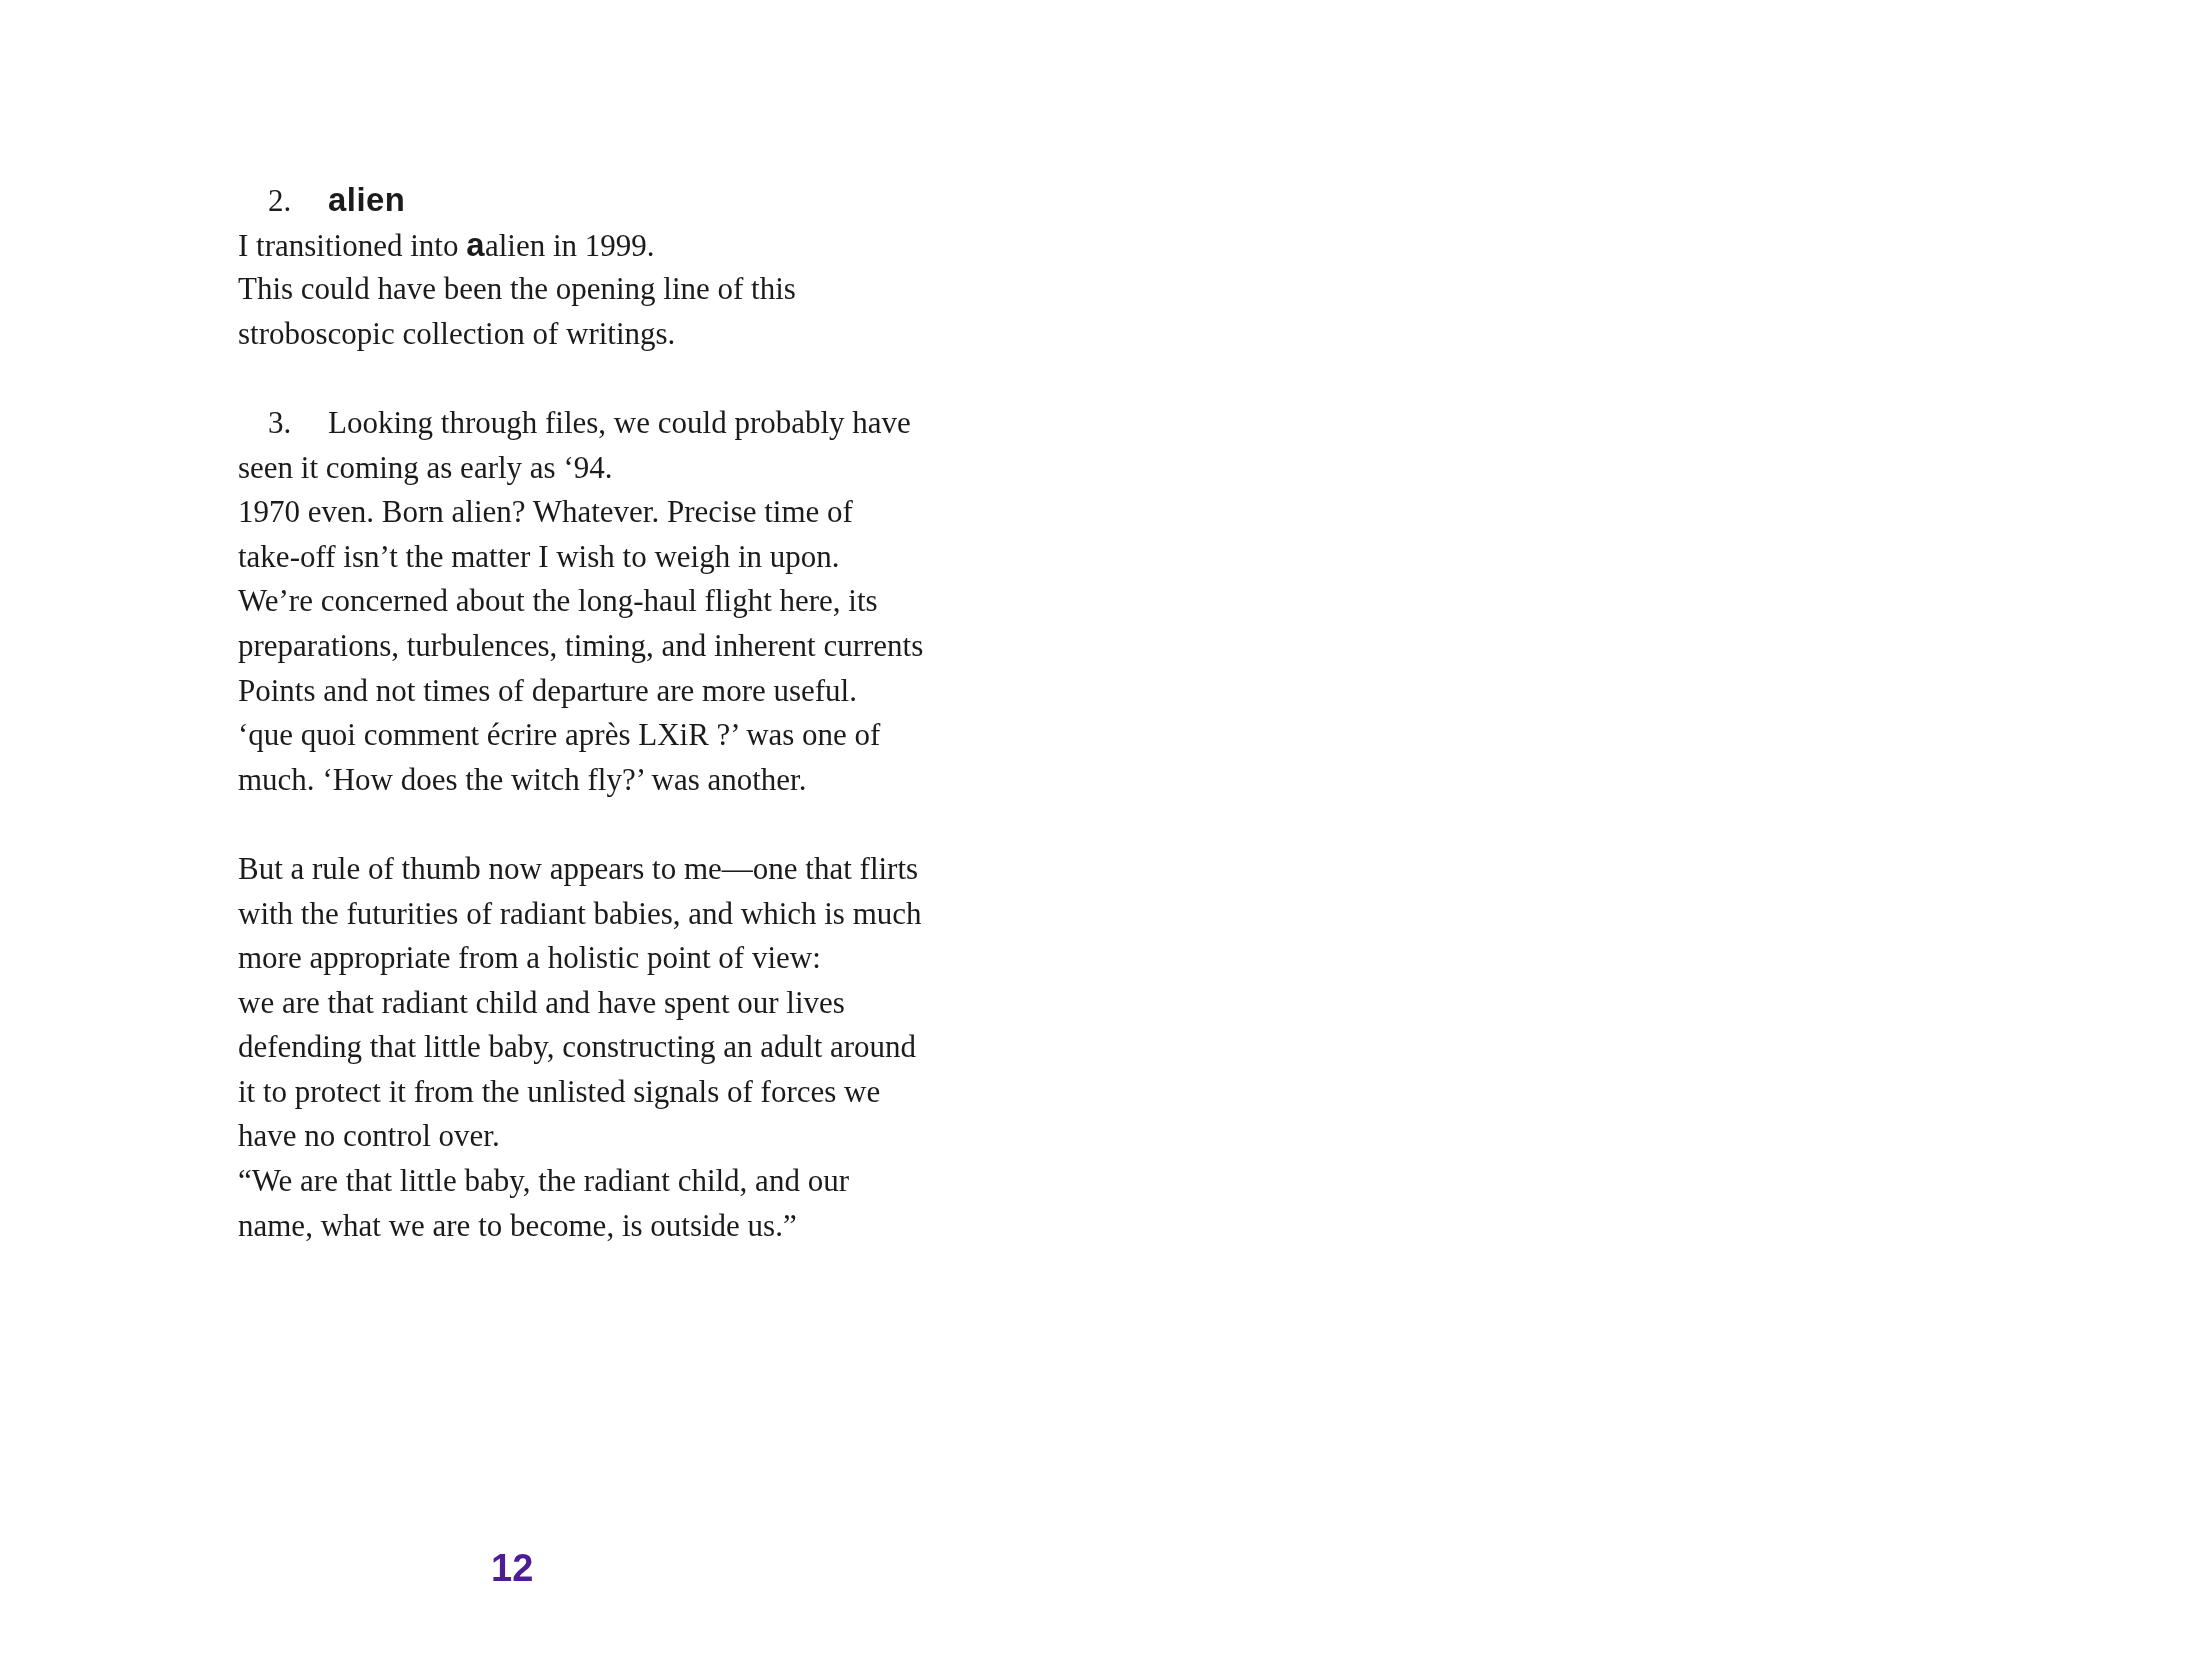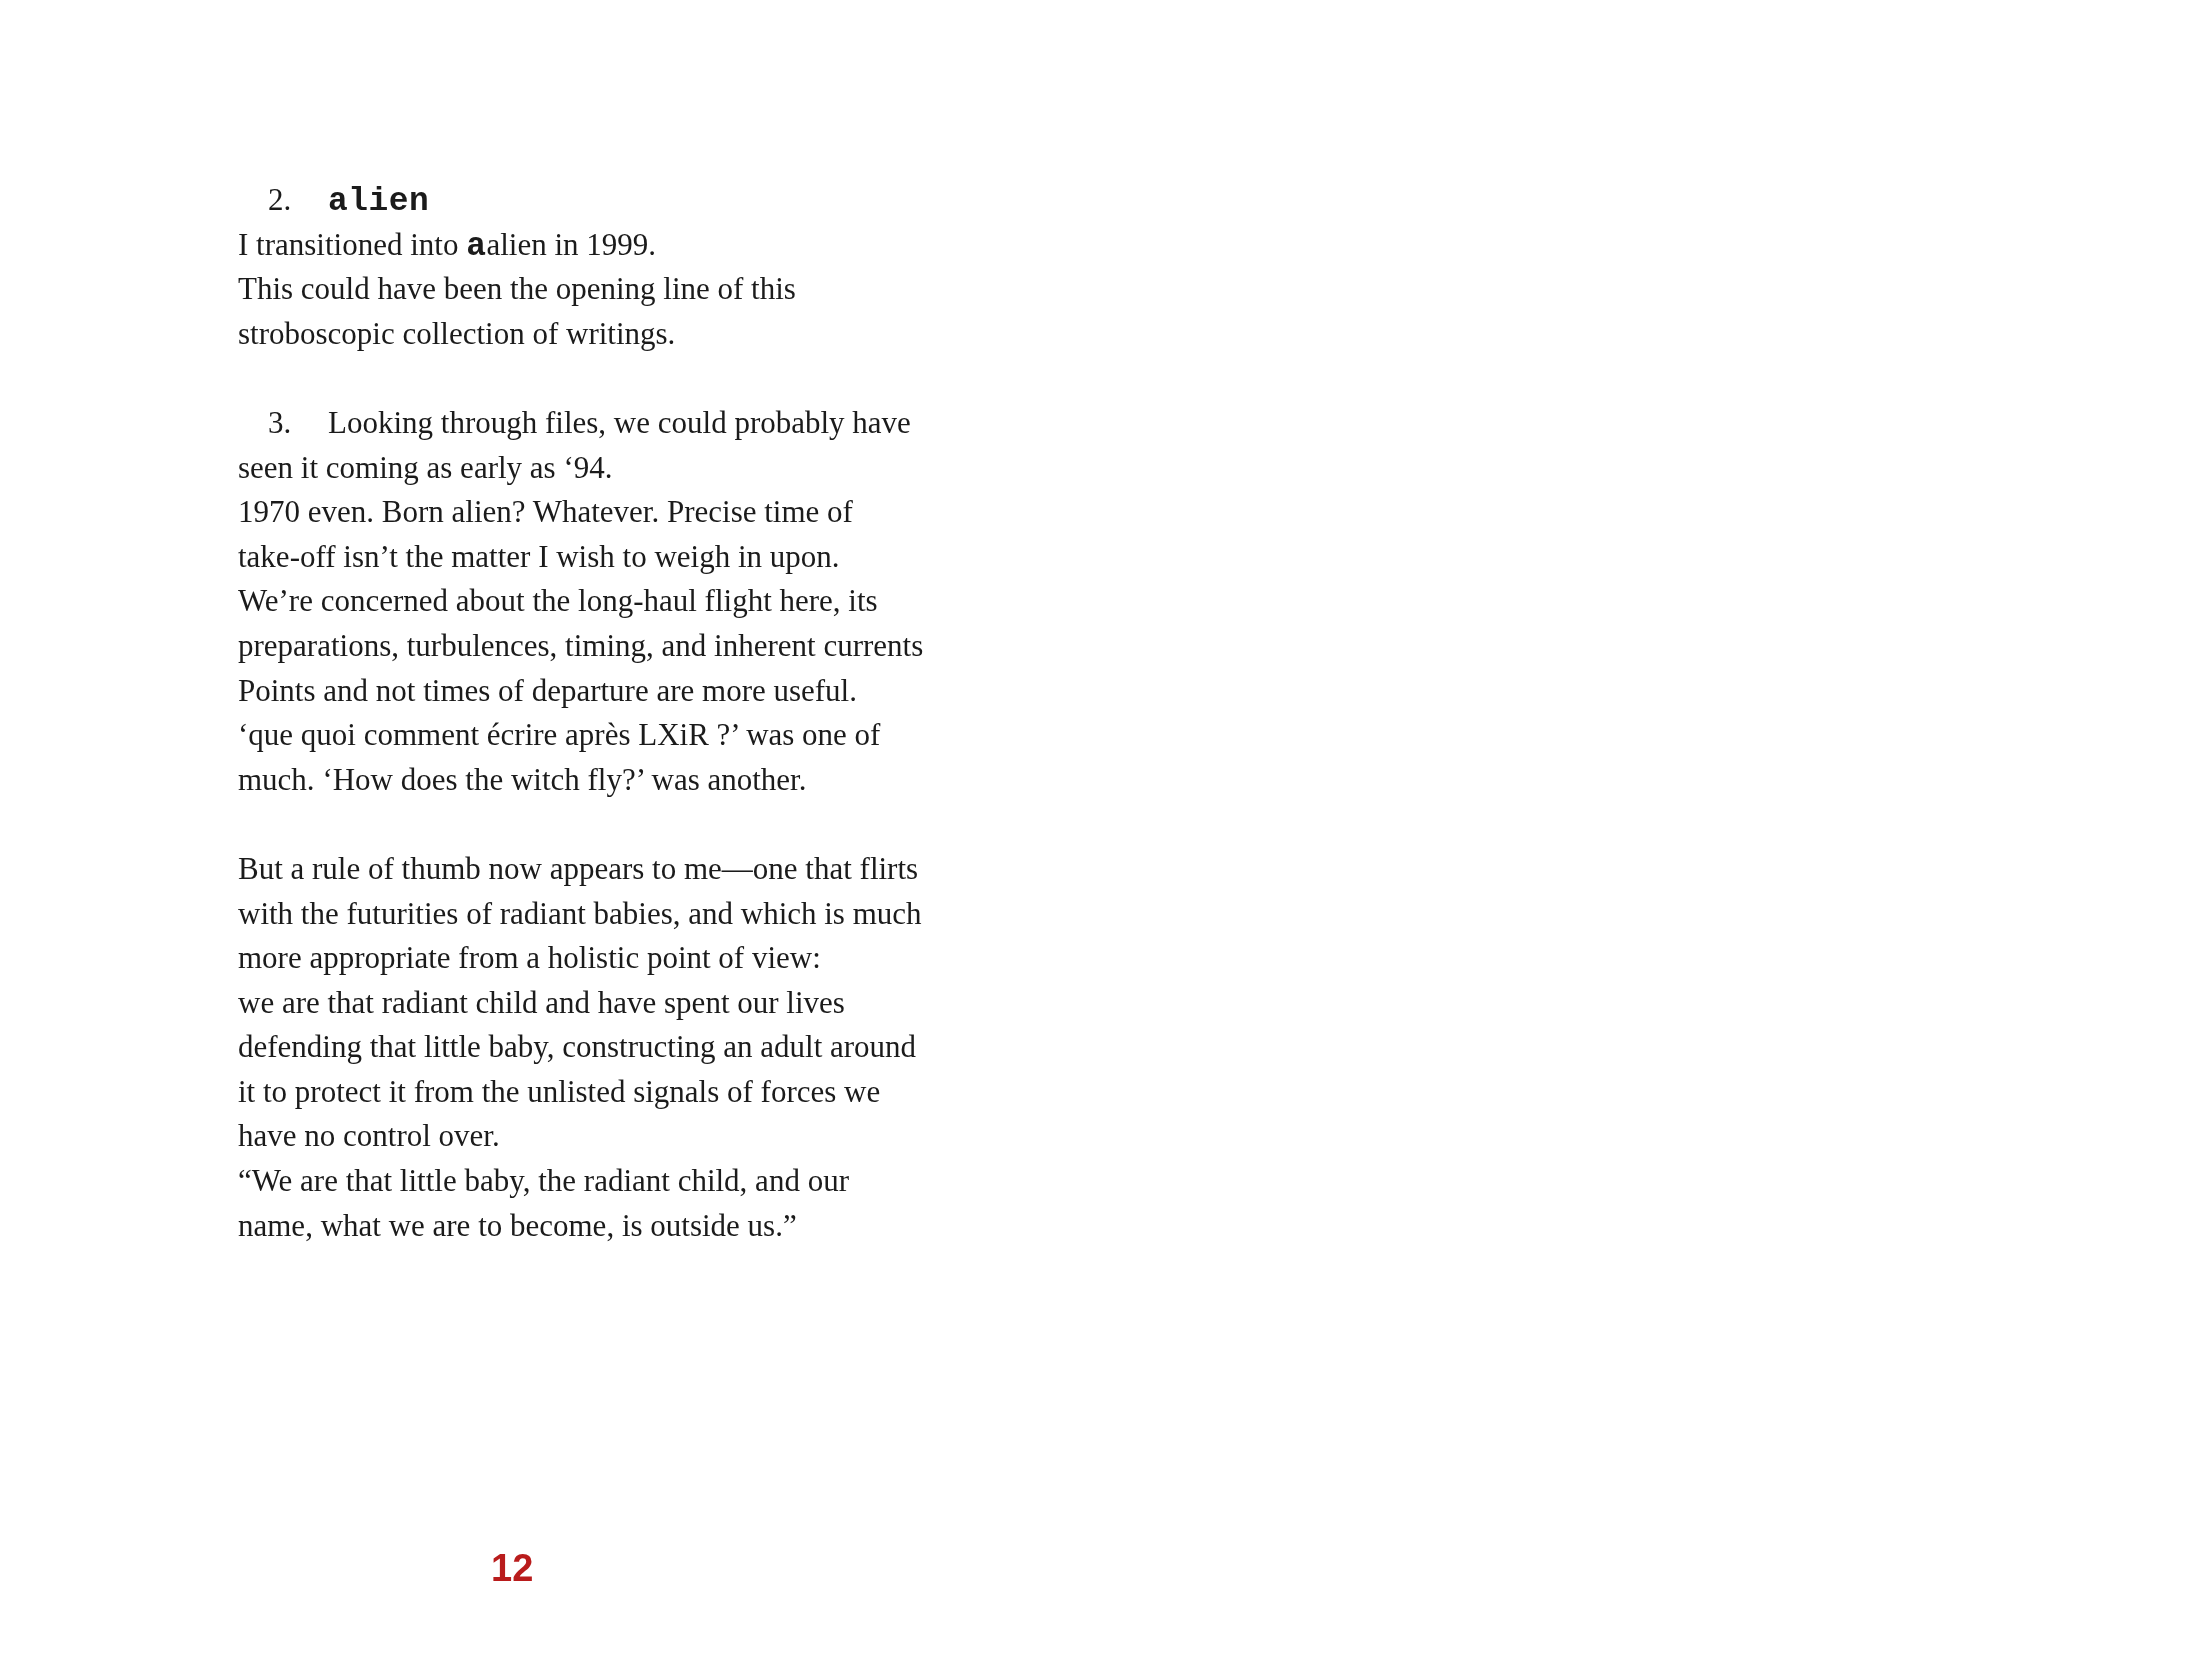--- a/index.html
+++ b/index.html
@@ -33,39 +33,39 @@
     line-height: 44.6px;
   }
   .text-col-left  { left: 238px;  width: 745px; }
   .tline {
     height: 44.6px;
     white-space: nowrap;
   }
   .r { font-style: normal; text-align: center; }
   .i { }
   .bs {
-    font-family: Liberation Mono, monospace;
+    font-family: Liberation Sans, sans-serif;
     font-weight: 700;
     font-size: 1.06em;
     letter-spacing: 0.5px;
   }
   .num {
     display: inline-block;
     width: 90px;
     padding-left: 30px;
     box-sizing: border-box;
   }
   .page-number {
     position: absolute;
     top: 1549px;
     font-family: "Liberation Sans", "DejaVu Sans", sans-serif;
     font-weight: 700;
     font-size: 38px;
     line-height: 1;
-    color: #b91c1c;
+    color: #4c1d95;
   }
   .page-number-left  { left: 491px;  }
 </style>
 </head>
 <body>
 
 <div class="spread">
 
   <div class="page page-left">
     <div class="text-col text-col-left">

